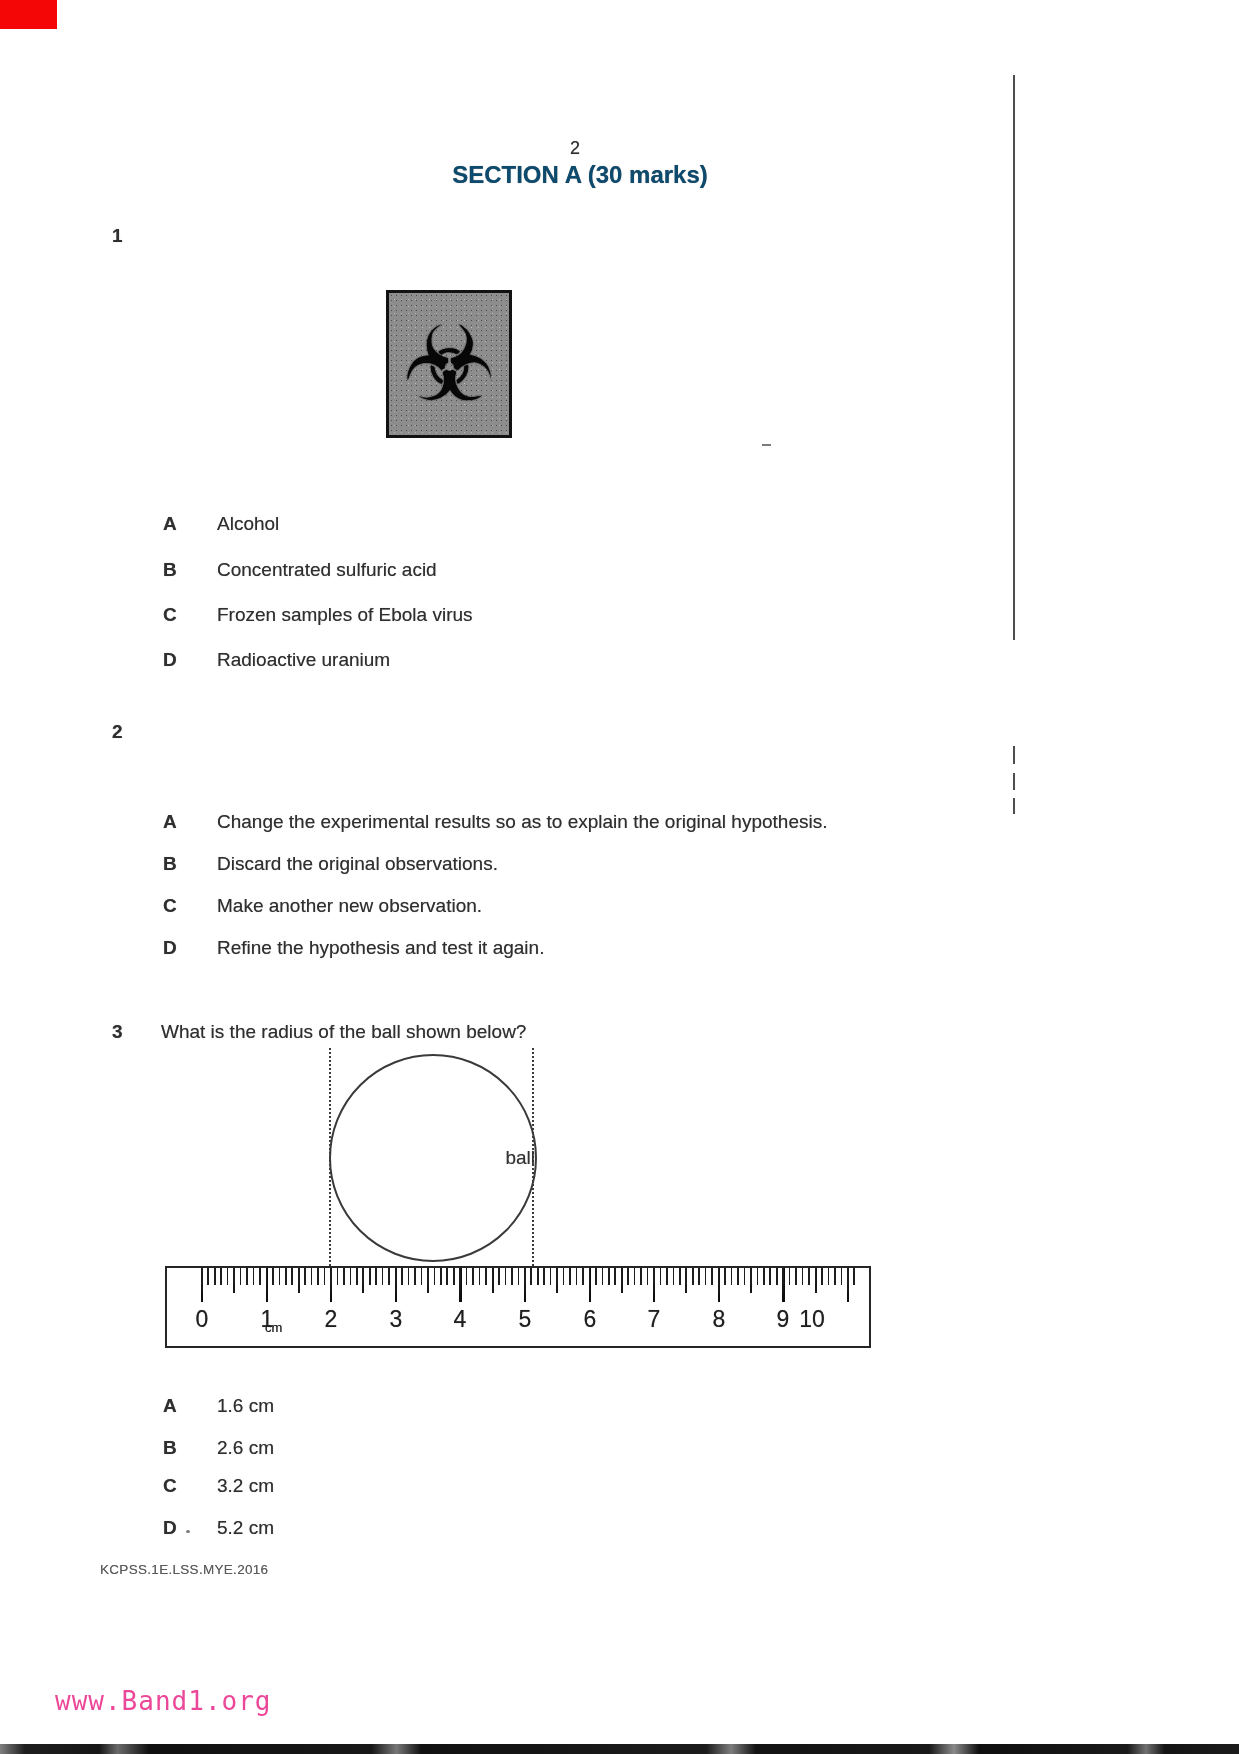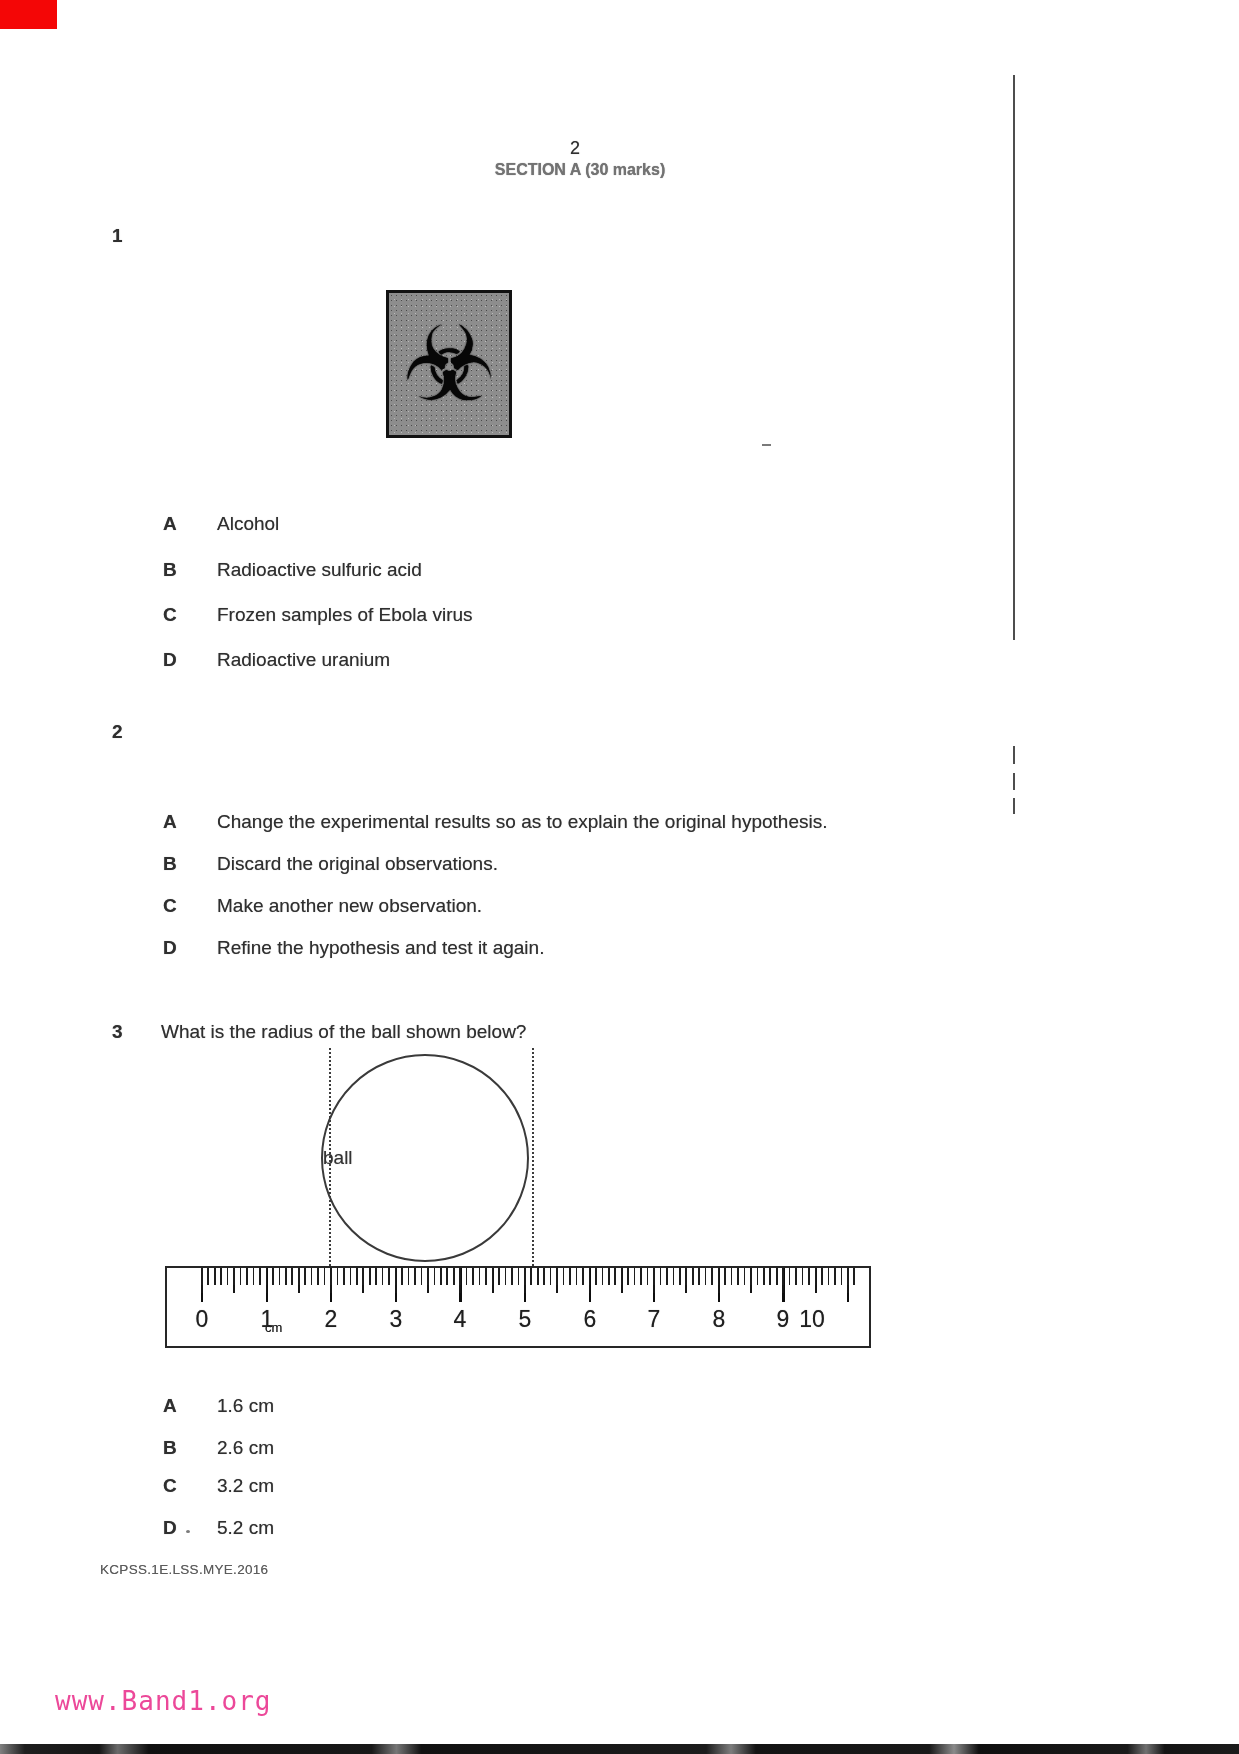--- a/index.html
+++ b/index.html
@@ -19,21 +19,21 @@
     text-shadow:0 0 0.7px rgba(40,40,40,.55);
     white-space:nowrap;
   }
   .wrap{white-space:normal;}
   
   #red-mark{position:absolute;left:0;top:0;width:57px;height:29px;background:#f40606;}
   
   .vline{position:absolute;width:2px;background:#4d4d4d;}
   
   #page-num{position:absolute;left:560px;top:134px;width:30px;text-align:center;font-size:18px;}
-  #section-title{position:absolute;left:440px;top:161px;width:280px;text-align:center;font-size:16px;font-weight:bold;color:#737373;text-shadow:0 0 0.8px rgba(20,20,20,.6);}
+  #section-title{position:absolute;left:440px;top:161px;width:280px;text-align:center;font-size:24px;font-weight:bold;color:#0c4a6e;text-shadow:0 0 0.8px rgba(20,20,20,.6);}
   
   .qnum{position:absolute;left:112px;font-weight:bold;}
   .qtext{position:absolute;left:161px;}
   .opt-letter{position:absolute;left:163px;font-weight:bold;}
   .opt-text{position:absolute;left:217px;}
   
   #bio-box{
     position:absolute;left:386px;top:290px;width:120px;height:142px;
     border:3px solid #121212;
     background-color:#8d8d8d;
@@ -47,23 +47,23 @@
     display:flex;align-items:center;justify-content:center;
   }
   #bio-glyph{
     font-family:"DejaVu Sans", sans-serif;
     font-size:104px;line-height:104px;
     color:#070707;
     text-shadow:0 0 1px #000, 0 0 2px rgba(0,0,0,.8);
   }
   
   #ball-circle{
-    position:absolute;left:321px;top:1054px;width:204px;height:204px;
+    position:absolute;left:329px;top:1054px;width:204px;height:204px;
     border:2.5px solid #3a3a3a;border-radius:50%;
-    display:flex;align-items:center;justify-content:flex-start;
+    display:flex;align-items:center;justify-content:flex-end;
   }
   #ball-label{font-size:19px;color:#333;text-shadow:0 0 0.7px rgba(40,40,40,.5);}
   .tangent{position:absolute;top:1048px;height:218px;width:0;border-left:2px dotted #3c3c3c;}
   
   #ruler{
     position:absolute;left:165px;top:1266px;width:702px;height:78px;
     border:2px solid #262626;
     background:#fff;
   }
   #ruler-ticks{
@@ -122,21 +122,21 @@
   <div class="txt qnum" style="top:222px">1</div>
 
   <div id="bio-box">
     <span id="bio-glyph">☣</span>
   </div>
 
 
   <div class="txt opt-letter" style="top:510px">A</div>
   <div class="txt opt-text" style="top:510px">Alcohol</div>
   <div class="txt opt-letter" style="top:556px">B</div>
-  <div class="txt opt-text" style="top:556px">Radioactive sulfuric acid</div>
+  <div class="txt opt-text" style="top:556px">Concentrated sulfuric acid</div>
   <div class="txt opt-letter" style="top:601px">C</div>
   <div class="txt opt-text" style="top:601px">Frozen samples of Ebola virus</div>
   <div class="txt opt-letter" style="top:646px">D</div>
   <div class="txt opt-text" style="top:646px">Radioactive uranium</div>
 
   <div class="txt qnum" style="top:718px">2</div>
 
   <div class="txt opt-letter" style="top:808px">A</div>
   <div class="txt opt-text" style="top:808px">Change the experimental results so as to explain the original hypothesis.</div>
   <div class="txt opt-letter" style="top:850px">B</div>

